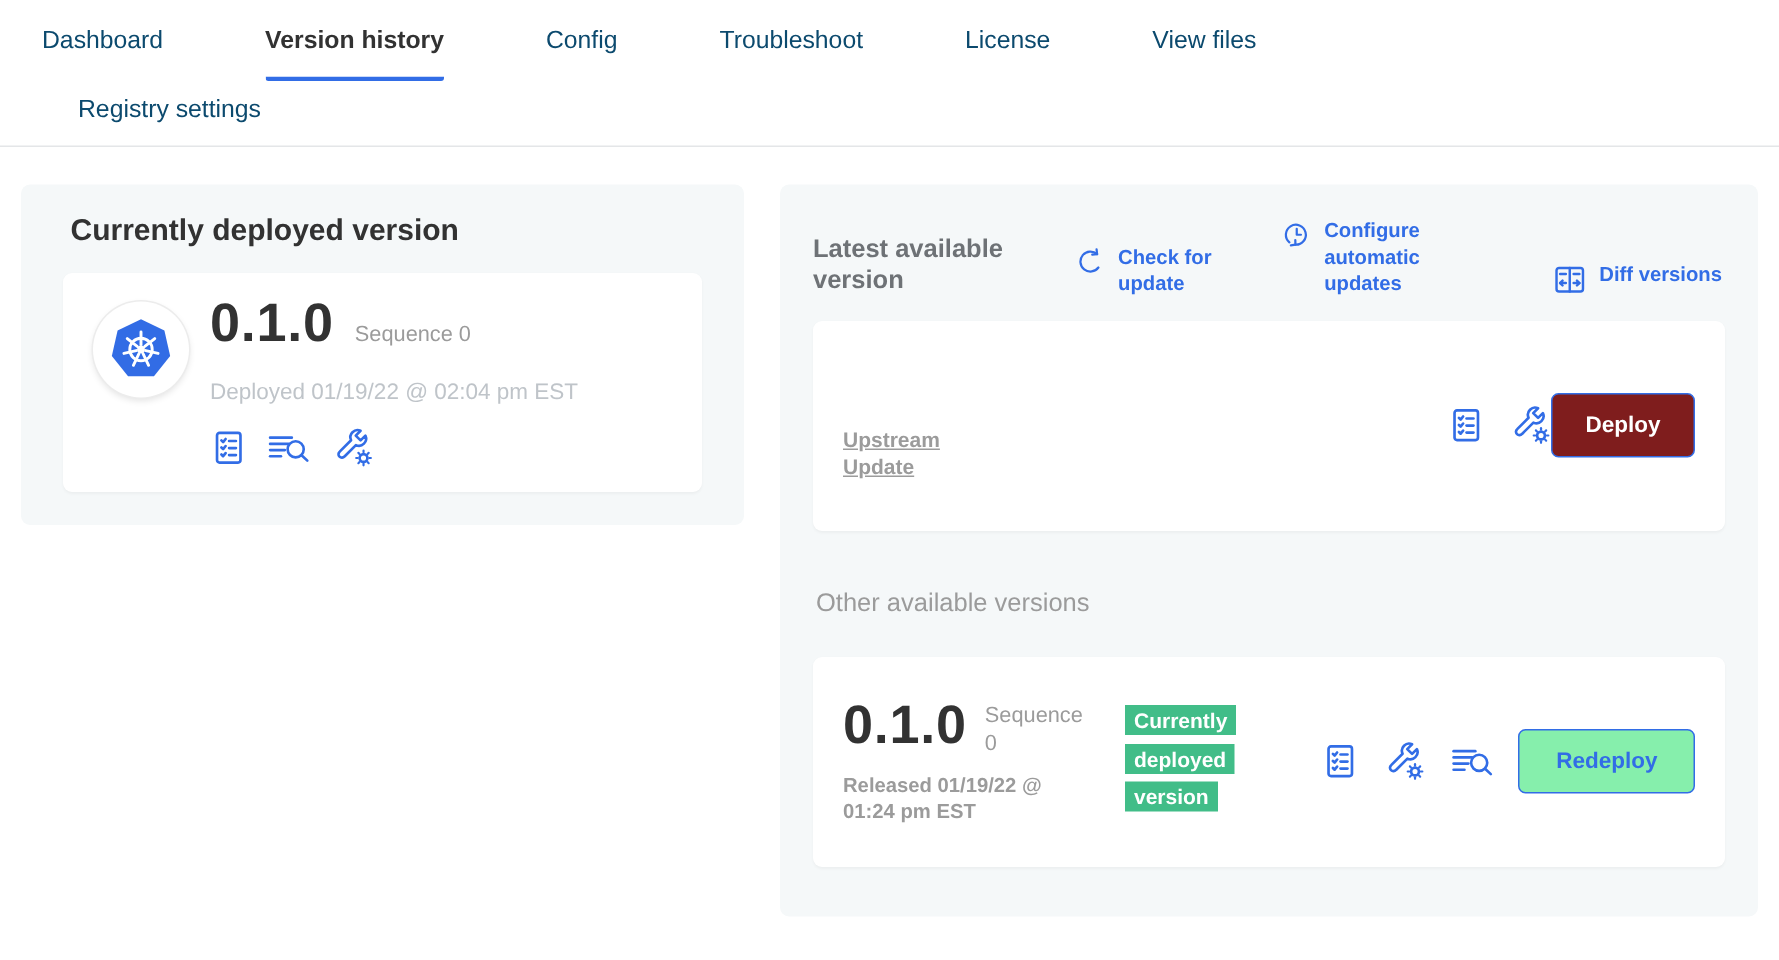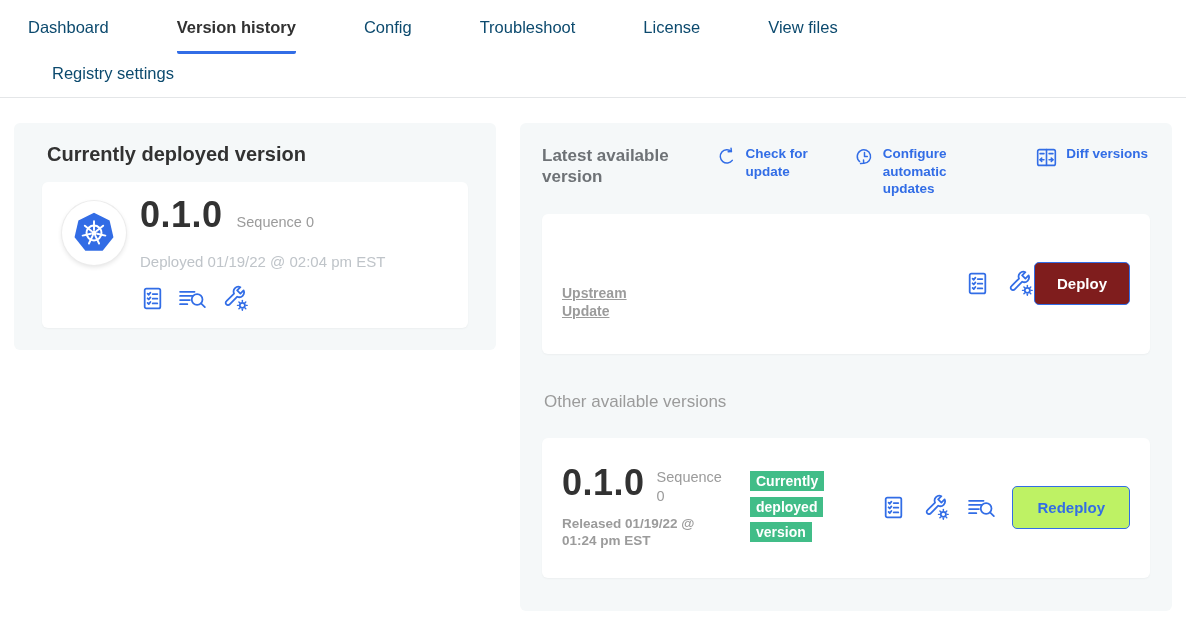--- a/index.html
+++ b/index.html
@@ -31,21 +31,21 @@
   .k8s-badge { width:64px; height:64px; border-radius:50%; background:#fff; flex:0 0 auto;
     box-shadow:0 0 0 1px #ececec, 0 2px 5px rgba(0,0,0,.12); display:flex; align-items:center; justify-content:center; margin-top:4px; }
   .ver-line { display:flex; align-items:baseline; gap:14px; }
   .ver-num { font-size:36px; font-weight:700; color:#323232; letter-spacing:.5px; line-height:1; }
   .ver-seq { font-size:14.5px; color:#9b9b9b; }
   .deployed-ts { font-size:15px; color:#bfc4c9; margin-top:20px; }
   .icon-row { display:flex; align-items:center; gap:13px; margin-top:15px; }
   .icon-btn { display:inline-flex; cursor:pointer; }
 
   
-  .avail-header { display:flex; align-items:flex-start; justify-content:space-between; padding:4px 2px 16px 0; }
+  .avail-header { display:flex; align-items:flex-end; justify-content:space-between; padding:4px 2px 16px 0; }
   .avail-heading { width:140px; font-size:17px; font-weight:700; color:#6e7276; line-height:1.25; }
   .hdr-action { display:flex; gap:8px; align-items:flex-start; cursor:pointer; }
   .hdr-action .lbl { font-size:13.5px; font-weight:700; color:#326de6; line-height:1.3; }
   .lbl.w70 { width:74px; } .lbl.w110 { width:118px; }
   .hdr-action svg { margin-top:1px; flex:0 0 auto; }
 
   
   .version-card { padding:18px 20px; display:flex; align-items:center; min-height:140px; }
   .vc-col1 { width:188px; flex:0 0 auto; }
   .vc-col1 .ver-line { gap:12px; align-items:flex-start; }
@@ -54,21 +54,21 @@
   .changes-note { font-size:14.5px; color:#7b7f83; margin-top:12px; }
   .why-link { font-size:14px; font-weight:700; color:#326de6; margin-top:10px; cursor:pointer; display:inline-block; }
   .vc-col2 { width:128px; flex:0 0 auto; align-self:flex-start; }
   .src-lbl { width:86px; font-size:14px; font-weight:700; color:#9b9b9b; line-height:1.3;text-decoration:underline; }
   .vc-spacer { flex:1; }
   .vc-icons { display:flex; align-items:center; gap:17px; }
 
   .btn { border-radius:5px; font-size:15px; font-weight:700; padding:12px 22px; cursor:pointer;
     font-family:inherit; white-space:nowrap; }
   .btn-primary { background:#7f1d1d; color:#fff; border:1px solid #326de6; margin-left:0; }
-  .btn-outline { background:#bef264; color:#326de6; border:1px solid #326de6; margin-left:14px; padding:12px 24px; }
+  .btn-outline { background:#86efac; color:#326de6; border:1px solid #326de6; margin-left:14px; padding:12px 24px; }
 
   .other-heading { font-size:17px; font-weight:500; color:#9b9b9b; margin:38px 0 26px 2px; }
 
   .badge-wrap { width:82px; margin-top:12px; line-height:1.62; }
   .status-badge { display:inline; background:#41bd88; color:#fff; font-size:14px; font-weight:700;
     padding:2px 6px; -webkit-box-decoration-break:clone; box-decoration-break:clone; }
 
   svg.blue-ic { stroke:#326de6; fill:none; stroke-width:1.7; stroke-linecap:round; stroke-linejoin:round; }
 </style>
 </head>

